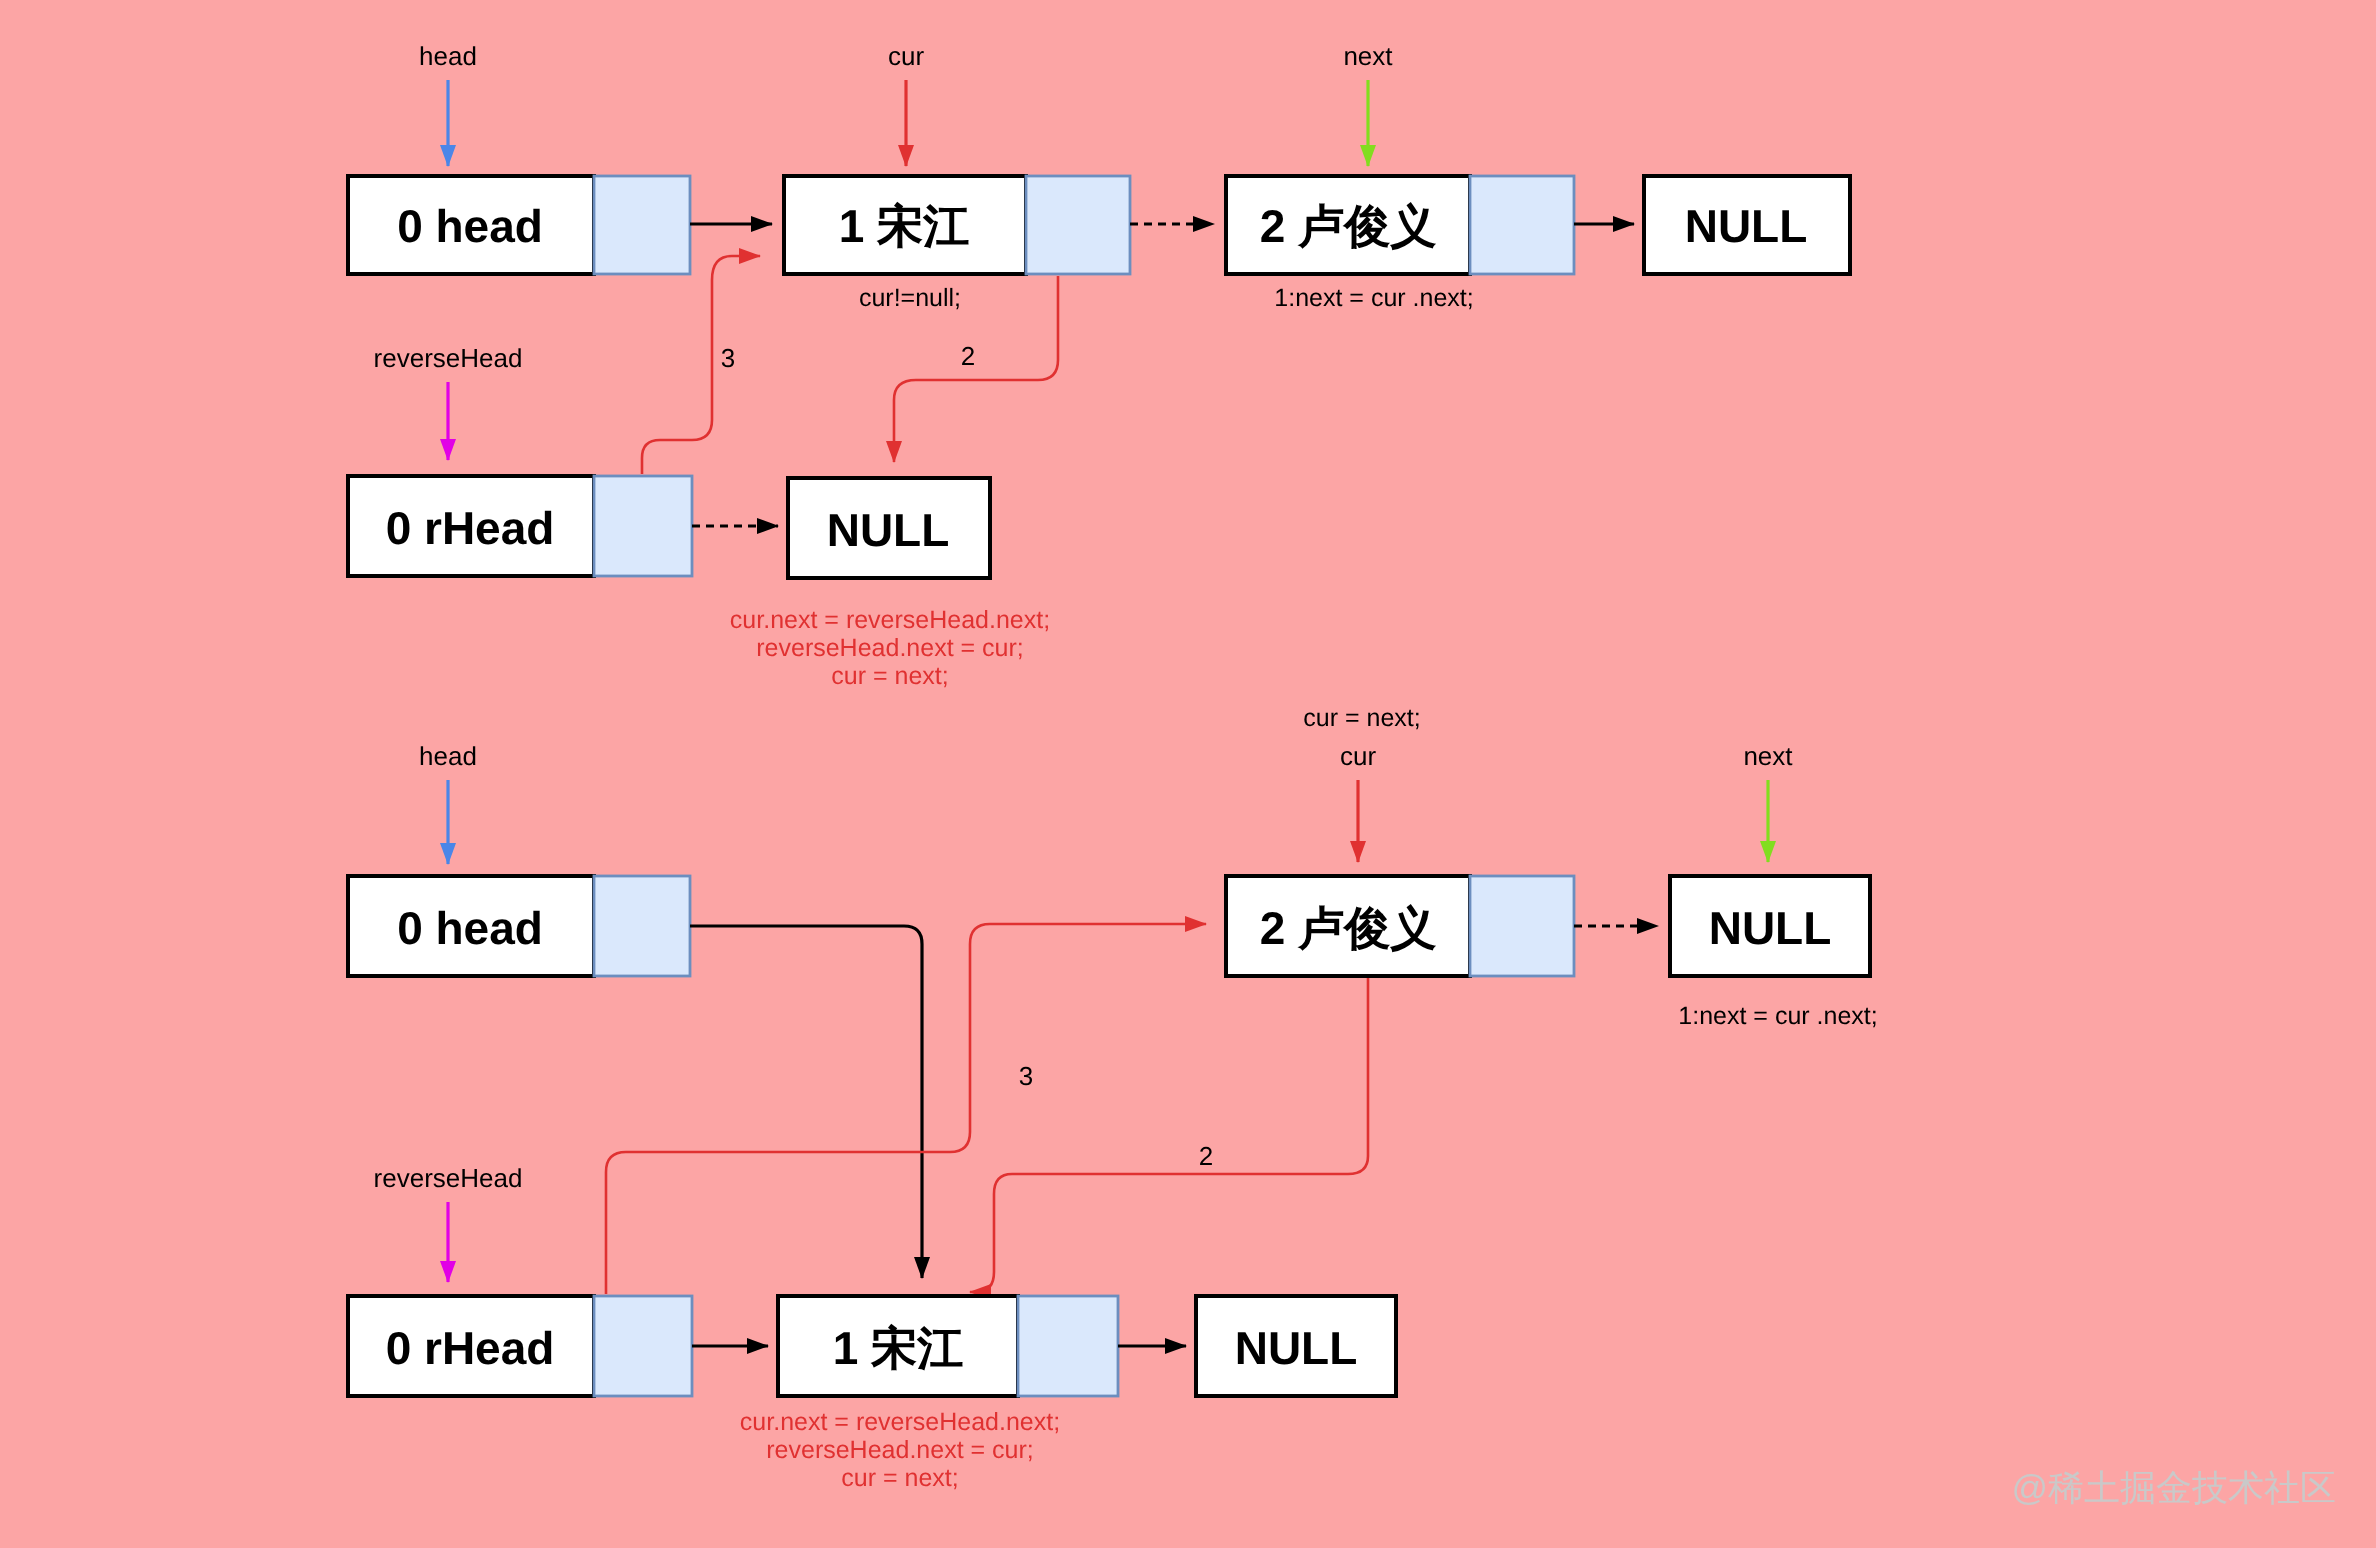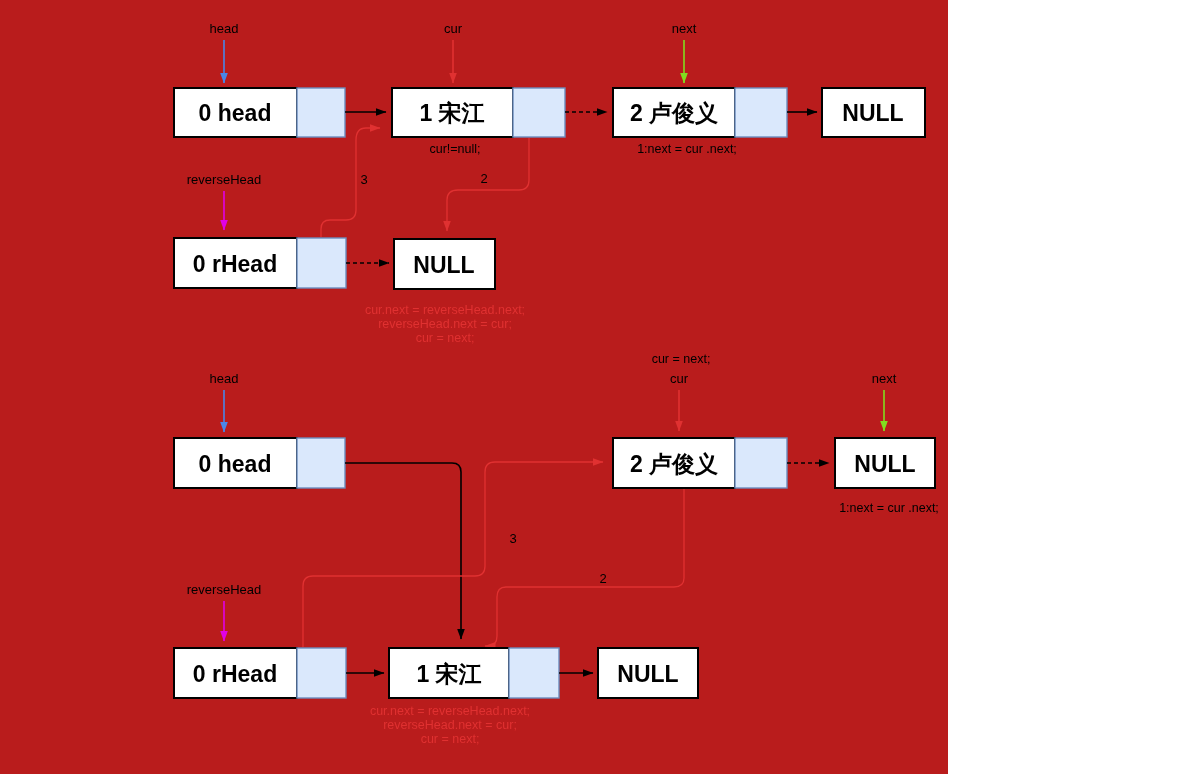--- a/index.html
+++ b/index.html
@@ -3,23 +3,23 @@
 <meta charset="utf-8">
 <style>
   html, body {
     margin: 0;
     padding: 0;
     background: #ffffff;
     font-family: "Liberation Sans", "DejaVu Sans", sans-serif;
   }
   .canvas {
     position: relative;
-    width: 948px;
+    width: 1188px;
     height: 774px;
-    background: #b91c1c;
+    background: #fca5a5;
     overflow: hidden;
   }
   svg { display: block; }
   .node-text {
     font-family: "Liberation Sans", "DejaVu Sans", sans-serif;
     font-weight: bold;
     font-size: 23px;
     fill: #000000;
   }
   .ptr-label {

